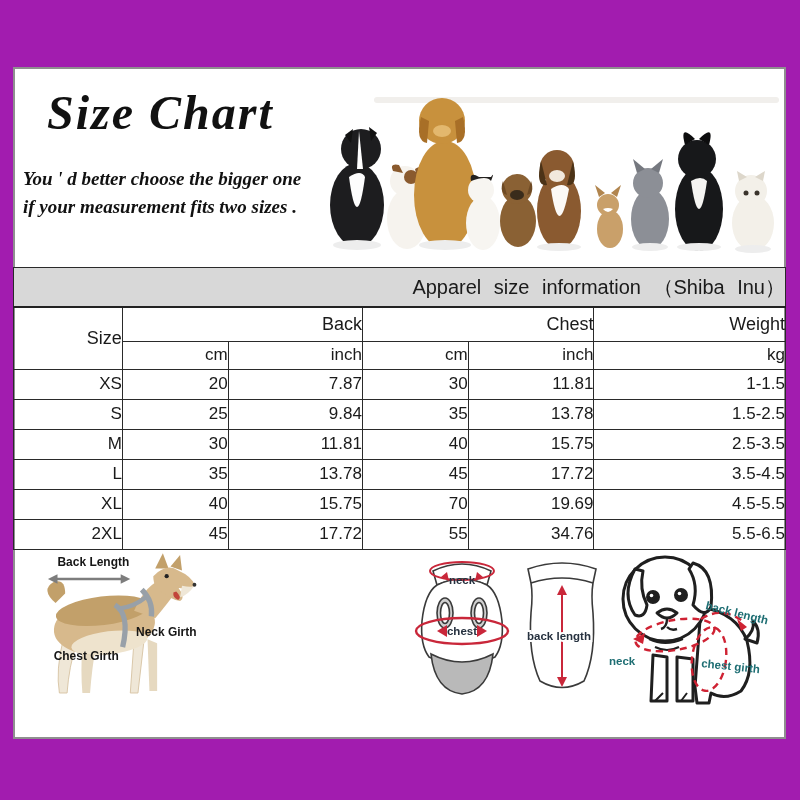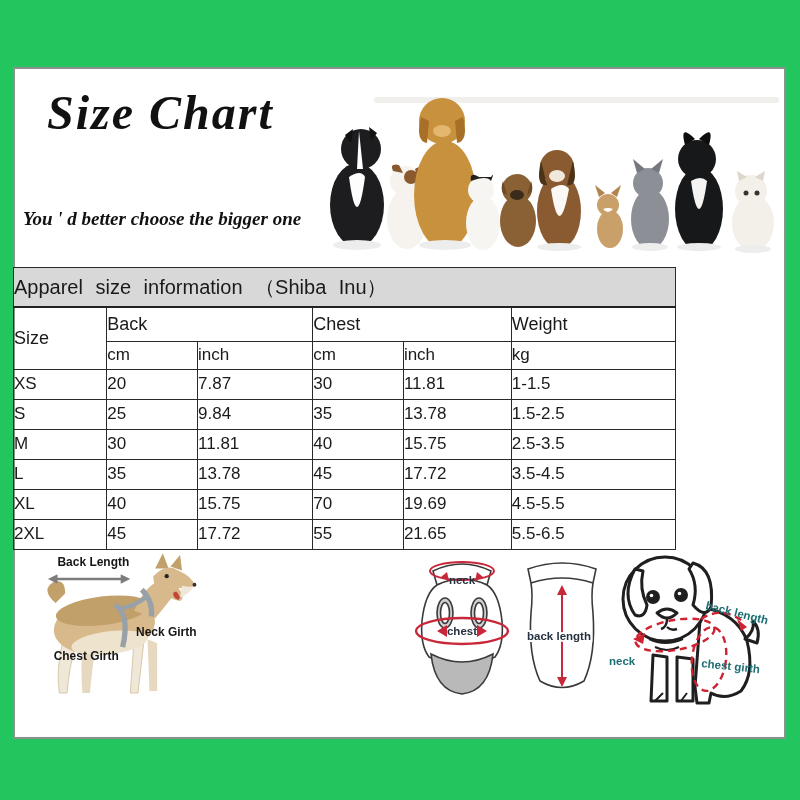--- a/index.html
+++ b/index.html
@@ -1,28 +1,28 @@
 <!DOCTYPE html>
 <html><head>
 <meta charset="utf-8">
 <style>
   html,body{margin:0;padding:0;background:#ffffff;}
-  .stage{position:relative;width:800px;height:800px;background:#22c55e;overflow:hidden;
+  .stage{position:relative;width:800px;height:800px;background:#a21caf;overflow:hidden;
          font-family:"Liberation Sans",sans-serif;color:#1a1a1a;}
   .frame{position:absolute;left:13px;top:67px;width:769px;height:668px;
          border:2px solid #8f8f8f;background:#fff;}
   
   .page-title{position:absolute;left:32px;top:16px;font-family:"Liberation Serif",serif;
               font-style:italic;font-weight:700;font-size:48px;letter-spacing:2px;color:#111;}
   .page-sub{position:absolute;left:8px;top:96px;font-family:"Liberation Serif",serif;
-            font-style:italic;font-weight:700;font-size:19px;line-height:28px;color:#111;white-space:nowrap;margin-top:40px;}
+            font-style:italic;font-weight:700;font-size:19px;line-height:28px;color:#111;white-space:nowrap;}
   .pets{position:absolute;right:0px;top:8px;}
   
-  table.sizes{position:absolute;left:-2px;top:198px;width:663px;border-collapse:collapse;
-              table-layout:fixed;text-align:left;}
+  table.sizes{position:absolute;left:-2px;top:198px;width:773px;border-collapse:collapse;
+              table-layout:fixed;text-align:right;}
   table.sizes td,table.sizes th{border:1.6px solid #2a2a2a;padding:0;font-weight:400;}
   .t-caption{background:#d8d8d8;height:38px;font-size:20px;font-weight:700;word-spacing:7px;
              border-bottom:2.5px solid #222 !important;}
   .t-group{height:34px;font-size:18px;margin-top:20px;}
   .t-unit{height:28px;font-size:17px;margin-left:25px;}
   .t-size-head{font-size:18px;}
   .t-row td{height:29px;font-size:17px;}
   
   .diagram{position:absolute;}
   .howto{position:absolute;left:193px;top:484px;width:222px;}
@@ -36,20 +36,21 @@
 </style>
 </head>
 <body>
 
 <div class="stage">
   <div class="frame">
 
     <div class="page-title">Size Chart</div>
     <div class="page-sub">
       <div>You ' d better choose the bigger one</div>
+      <div>if your measurement fits two sizes .</div>
     </div>
 
     <svg class="pets" width="465" height="180" viewBox="0 0 465 180">
       <rect x="55" y="20" width="405" height="6" rx="3" fill="#f1efec"></rect>
 
       <g>
         <ellipse cx="38" cy="128" rx="27" ry="42" fill="#1d1d1f"></ellipse>
         <path d="M30,100 Q38,160 46,100 Q42,92 30,100Z" fill="#fdfdfd"></path>
         <circle cx="42" cy="72" r="20" fill="#1d1d1f"></circle>
         <path d="M40,54 L44,92 L38,92Z" fill="#ffffff"></path>
@@ -199,21 +200,21 @@
             <td>15.75</td>
             <td>70</td>
             <td>19.69</td>
             <td>4.5-5.5</td>
       </tr>
       <tr class="t-row">
         <td>2XL</td>
             <td>45</td>
             <td>17.72</td>
             <td>55</td>
-            <td>21.65</td>
+            <td>34.76</td>
             <td>5.5-6.5</td>
       </tr>
     </tbody>
       </table>
 
     <svg class="diagram" style="left:8px;top:478px;" width="182" height="156" viewBox="0 0 190 162">
 
       <path d="M34,58 Q18,44 32,36 Q44,32 44,48 Z" fill="#c2a06a"></path>
 
       <path d="M42,96 Q34,128 38,152 L46,152 Q48,124 56,100 Z" fill="#efe7d7" stroke="#d8c6a6" stroke-width="1"></path>

